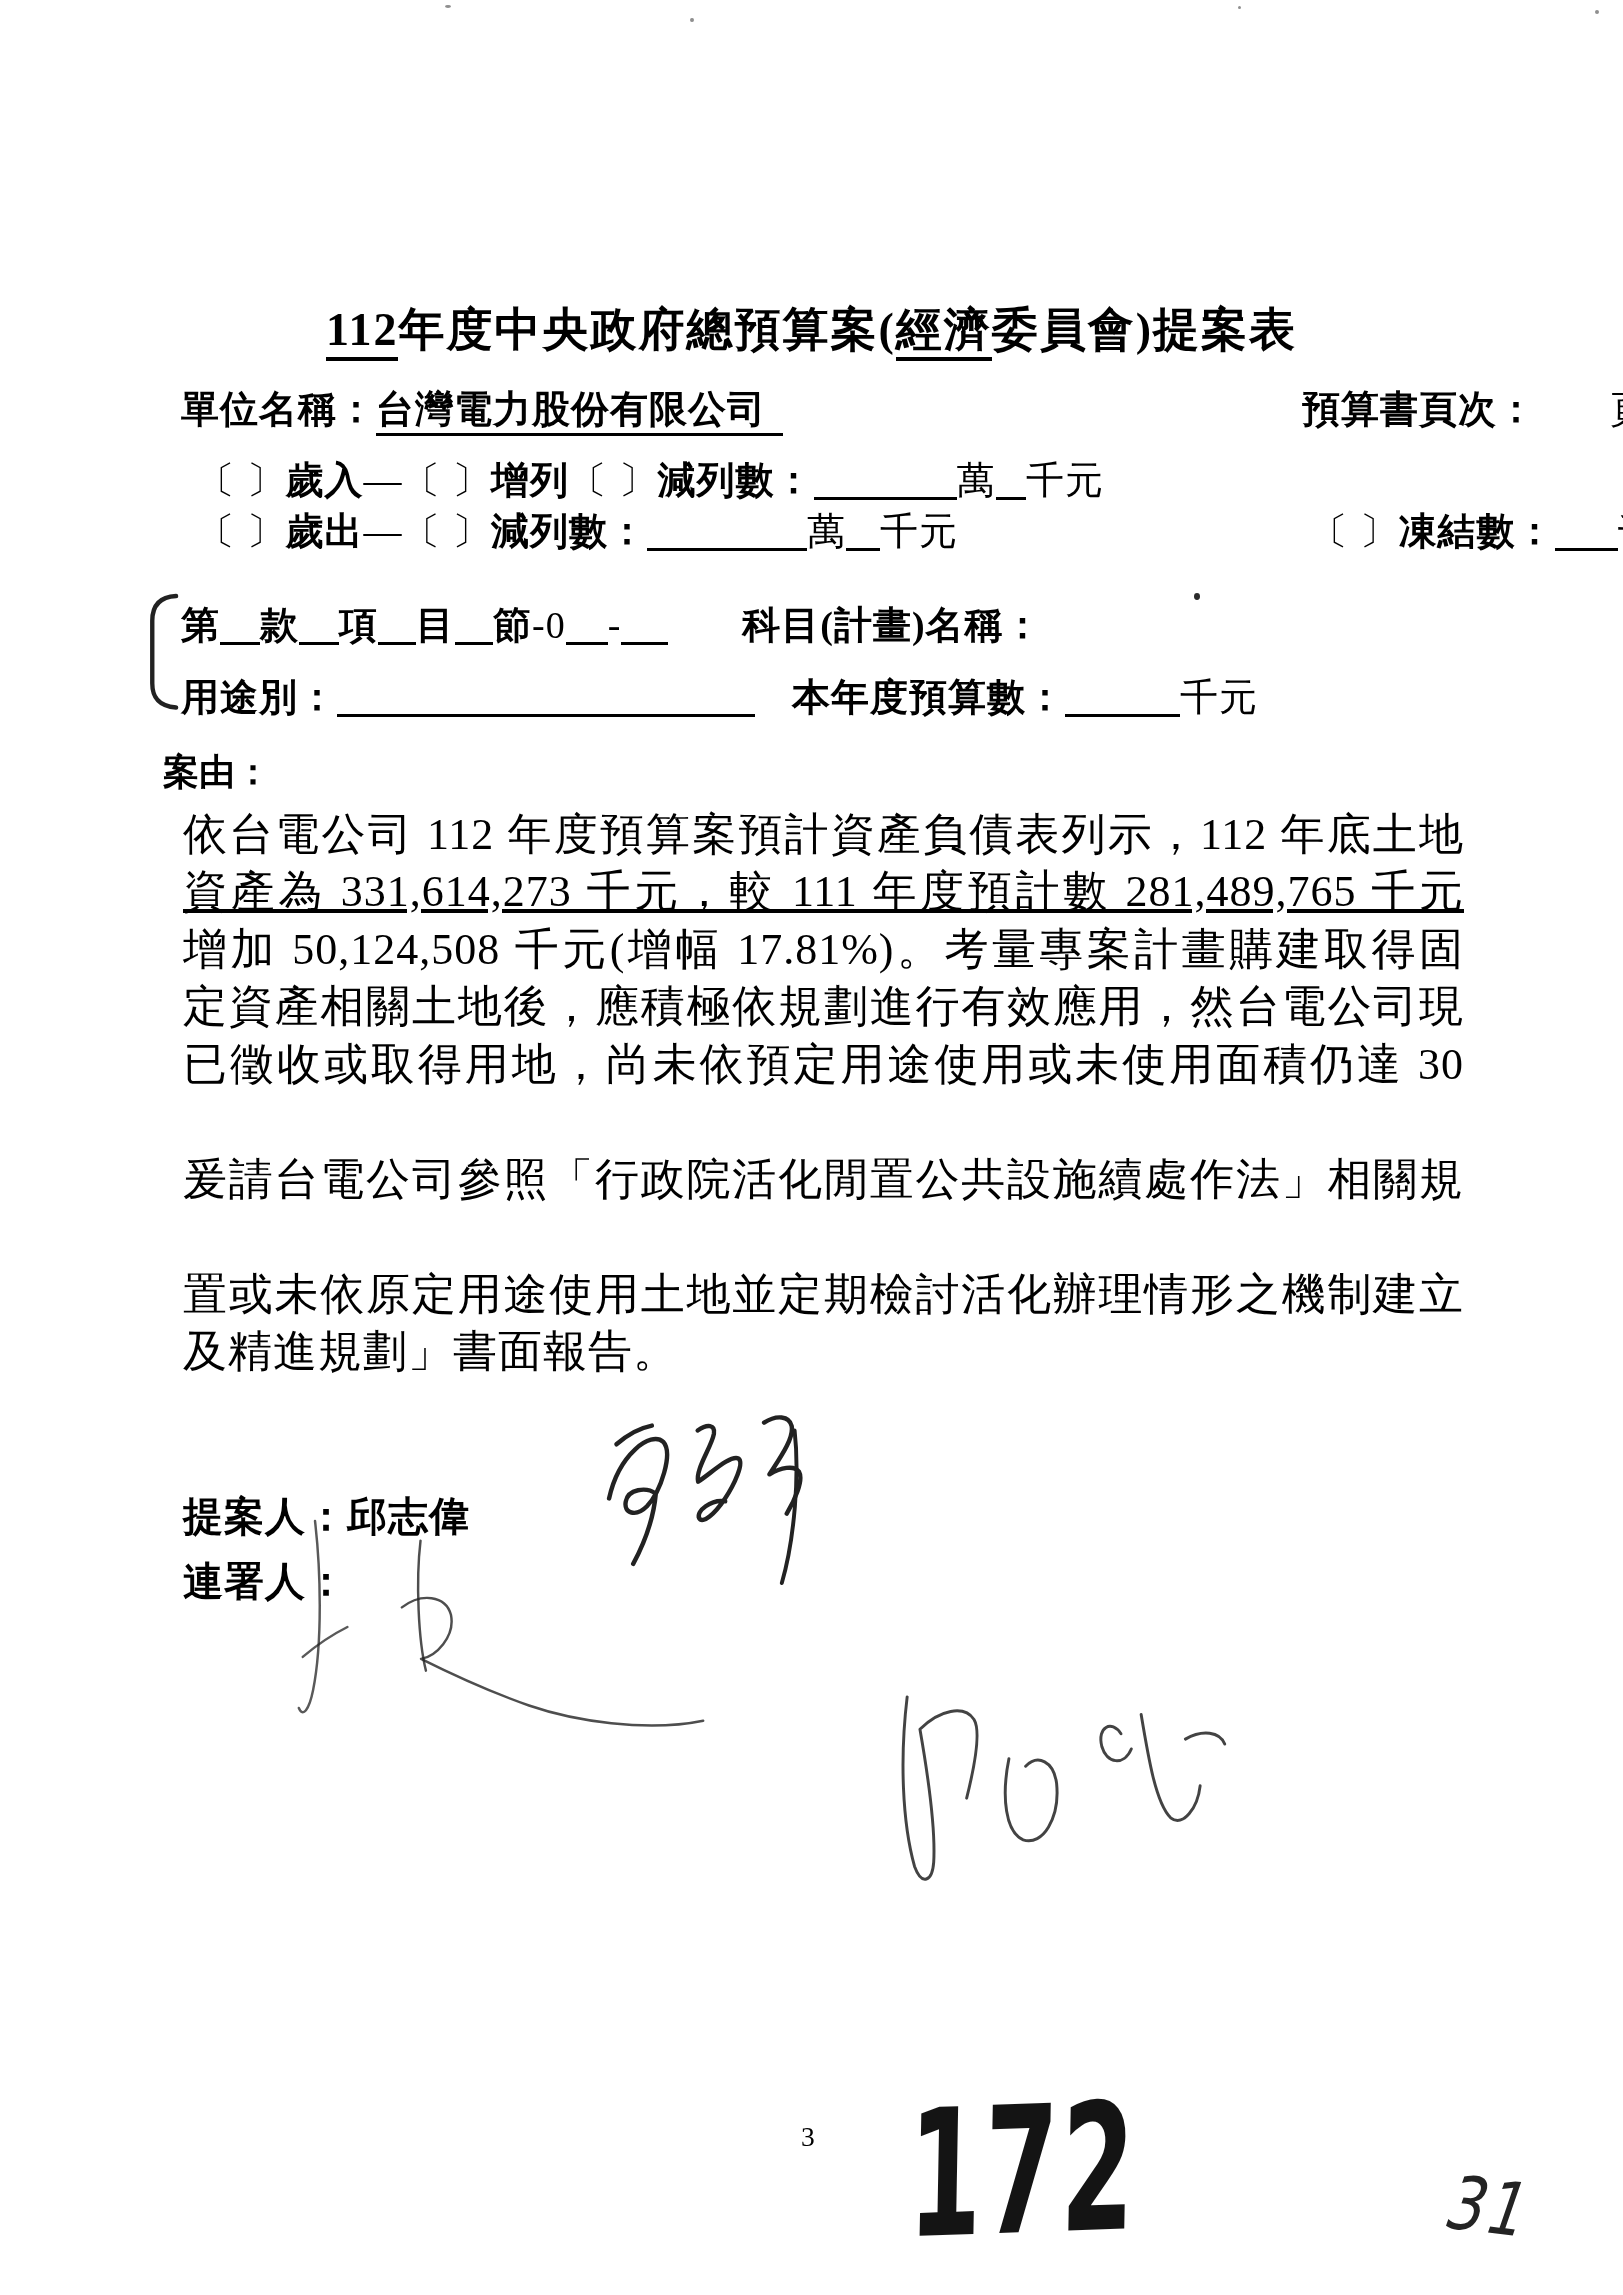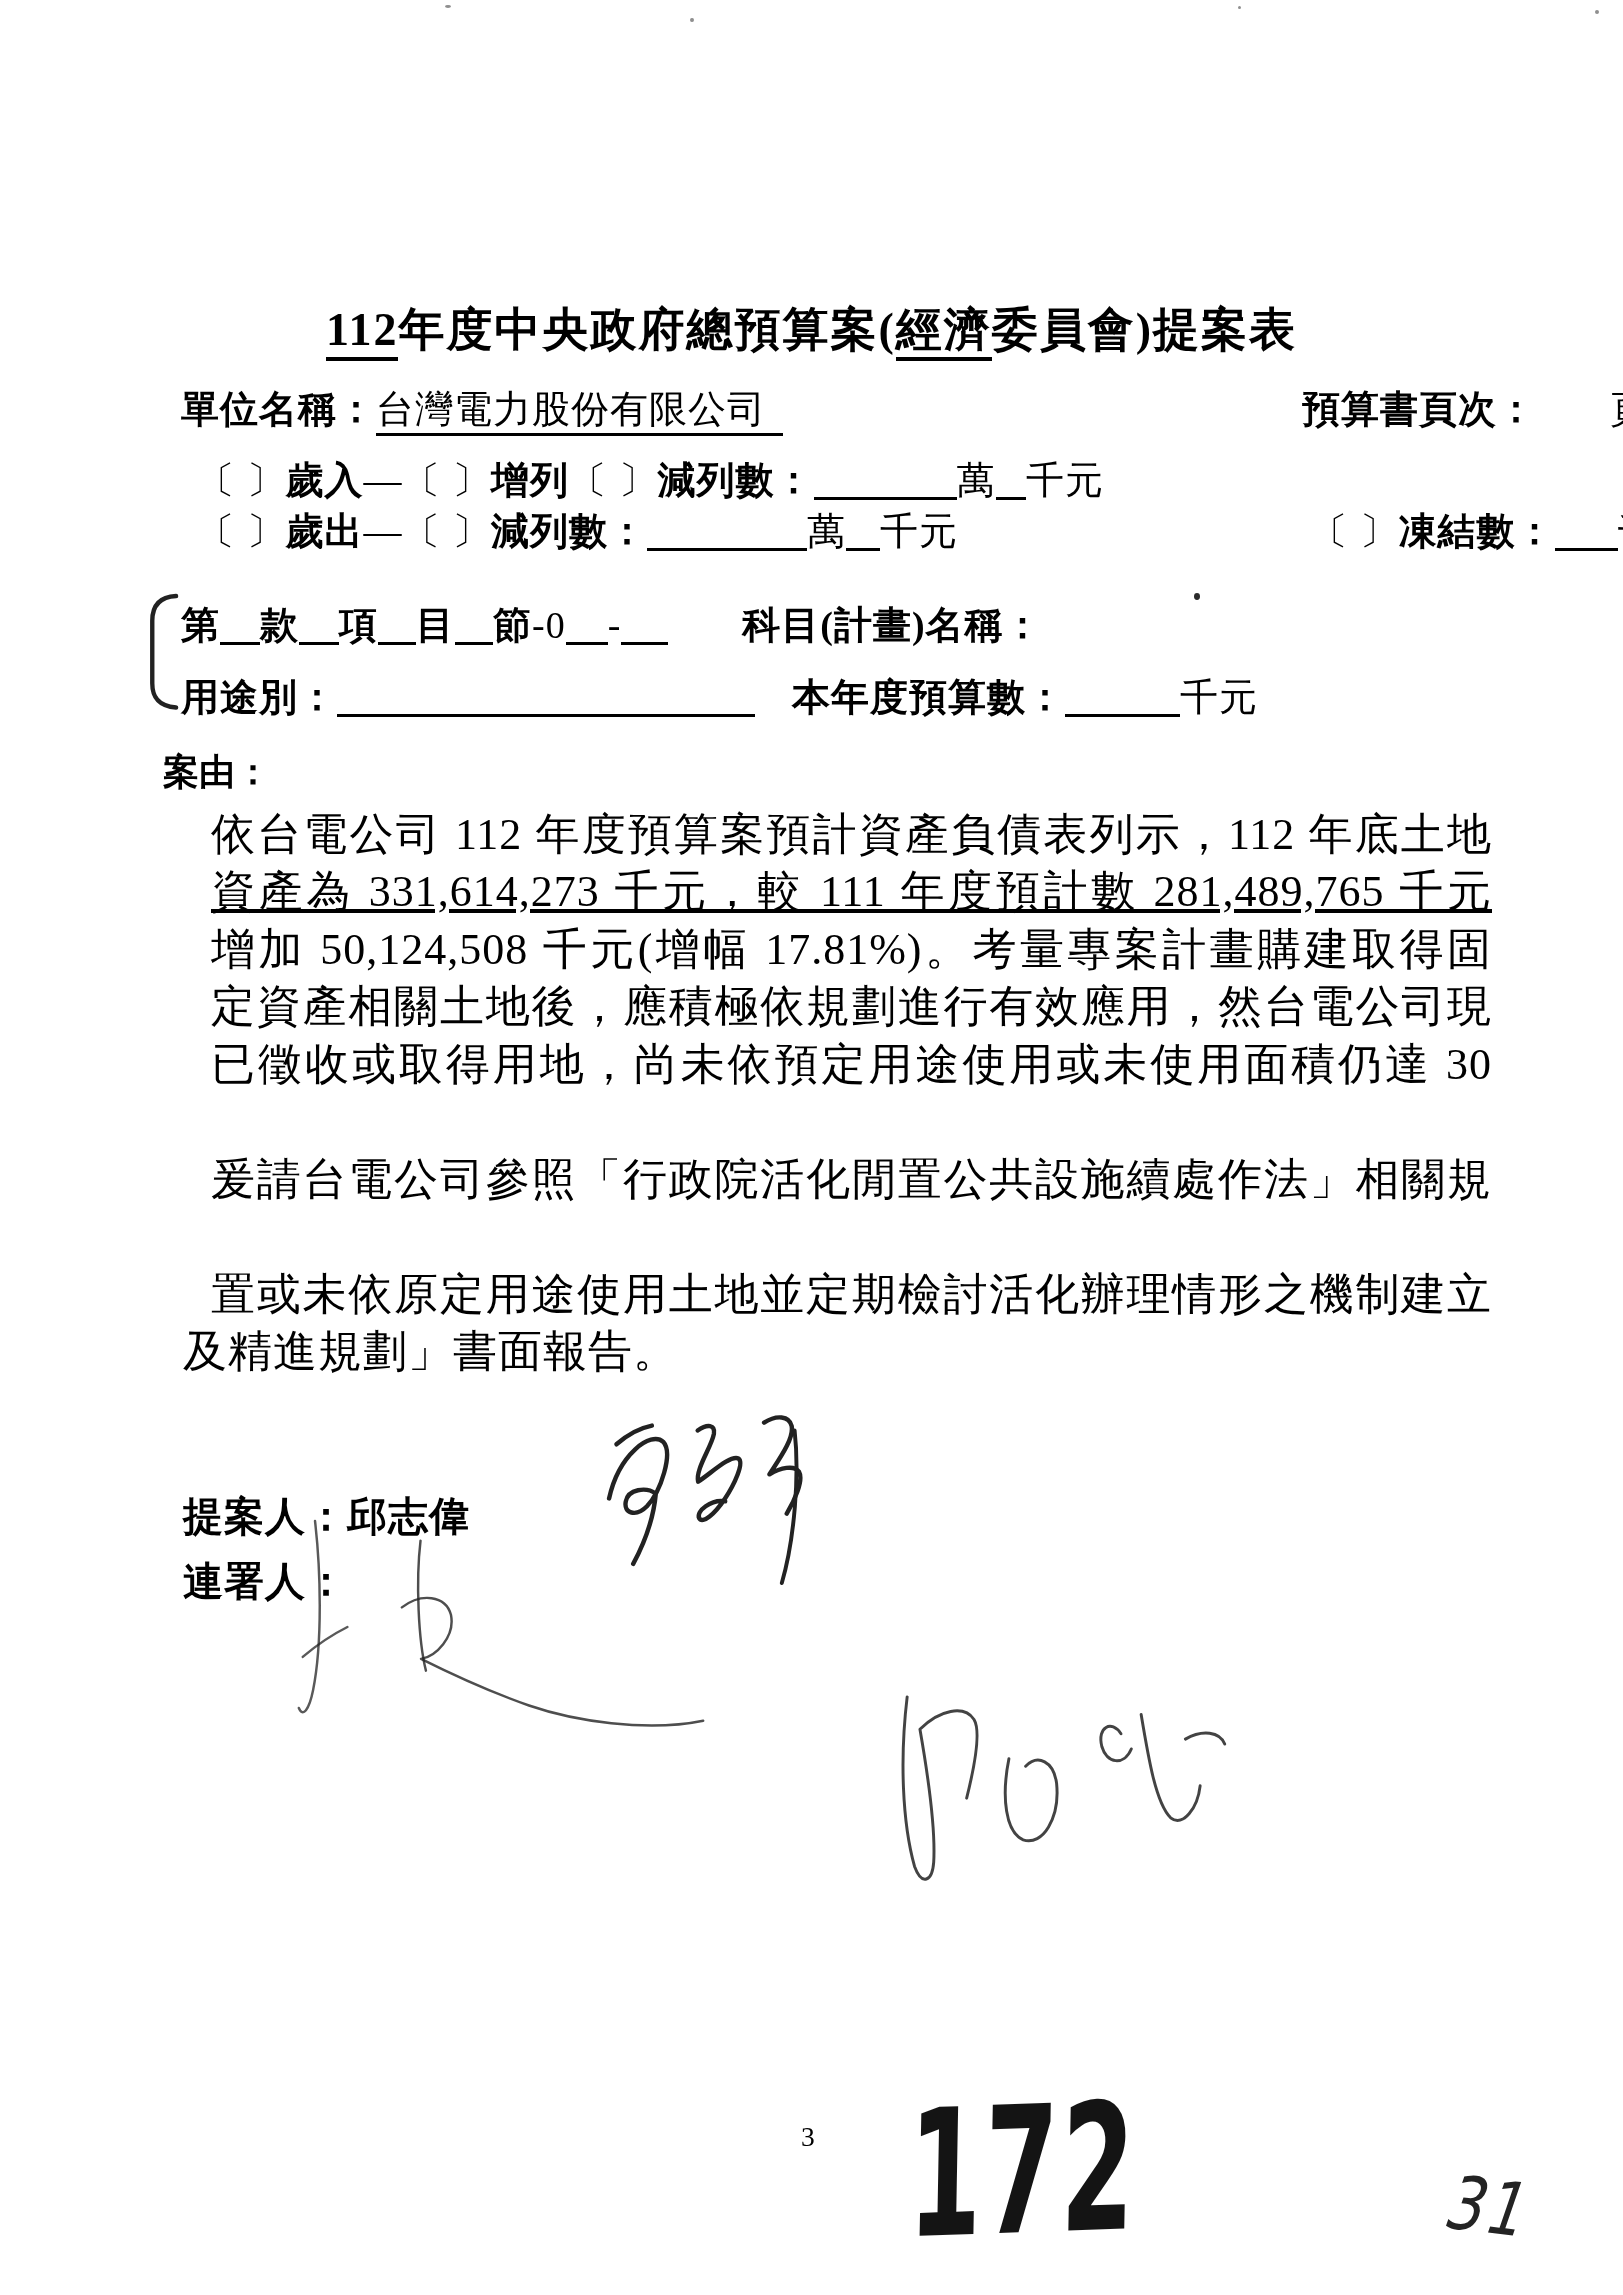--- a/index.html
+++ b/index.html
@@ -11,27 +11,27 @@
     color:#000;
     overflow:hidden;
   }
   .row{position:absolute;white-space:nowrap;font-size:38px;letter-spacing:1px;}
   .b{font-weight:bold;}
   .title{
     position:absolute;top:299px;left:0;width:100%;
     text-align:center;font-size:46px;font-weight:bold;letter-spacing:2px;
   }
   .u{border-bottom:4.4px solid #000;padding-bottom:2px;}
-  .uv{border-bottom:3.9px solid #000;padding-bottom:2.9px;padding-right:16.7px;}
+  .uv{border-bottom:3.9px solid #000;padding-bottom:2.9px;padding-right:16.7px;font-weight:bold;}
   .bl{display:inline-block;border-bottom:3.9px solid #000;height:28.5px;vertical-align:-6.9px;}
   .bodyline{
     position:absolute;left:183px;width:1281px;
     font-size:44px;line-height:57px;height:57px;letter-spacing:1px;
   }
-  .just{text-align:justify;text-align-last:justify;text-justify:inter-character;margin-left:28px;}
+  .just{text-align:justify;text-align-last:justify;text-justify:inter-character;}
   .caselabel{position:absolute;left:163px;top:748px;font-size:36px;font-weight:bold;}
   .sig{position:absolute;}
   .sig path{fill:none;stroke:#222;stroke-linecap:round;stroke-linejoin:round;}
   .stamp{
     position:absolute;left:910px;top:2073px;
     font-family:"DejaVu Sans","Liberation Sans",sans-serif;
     font-size:176px;font-weight:bold;color:#141414;
     transform:rotate(-2deg) scaleX(0.60) skewX(-5deg);
     transform-origin:0 0;letter-spacing:4.9px;
   }

